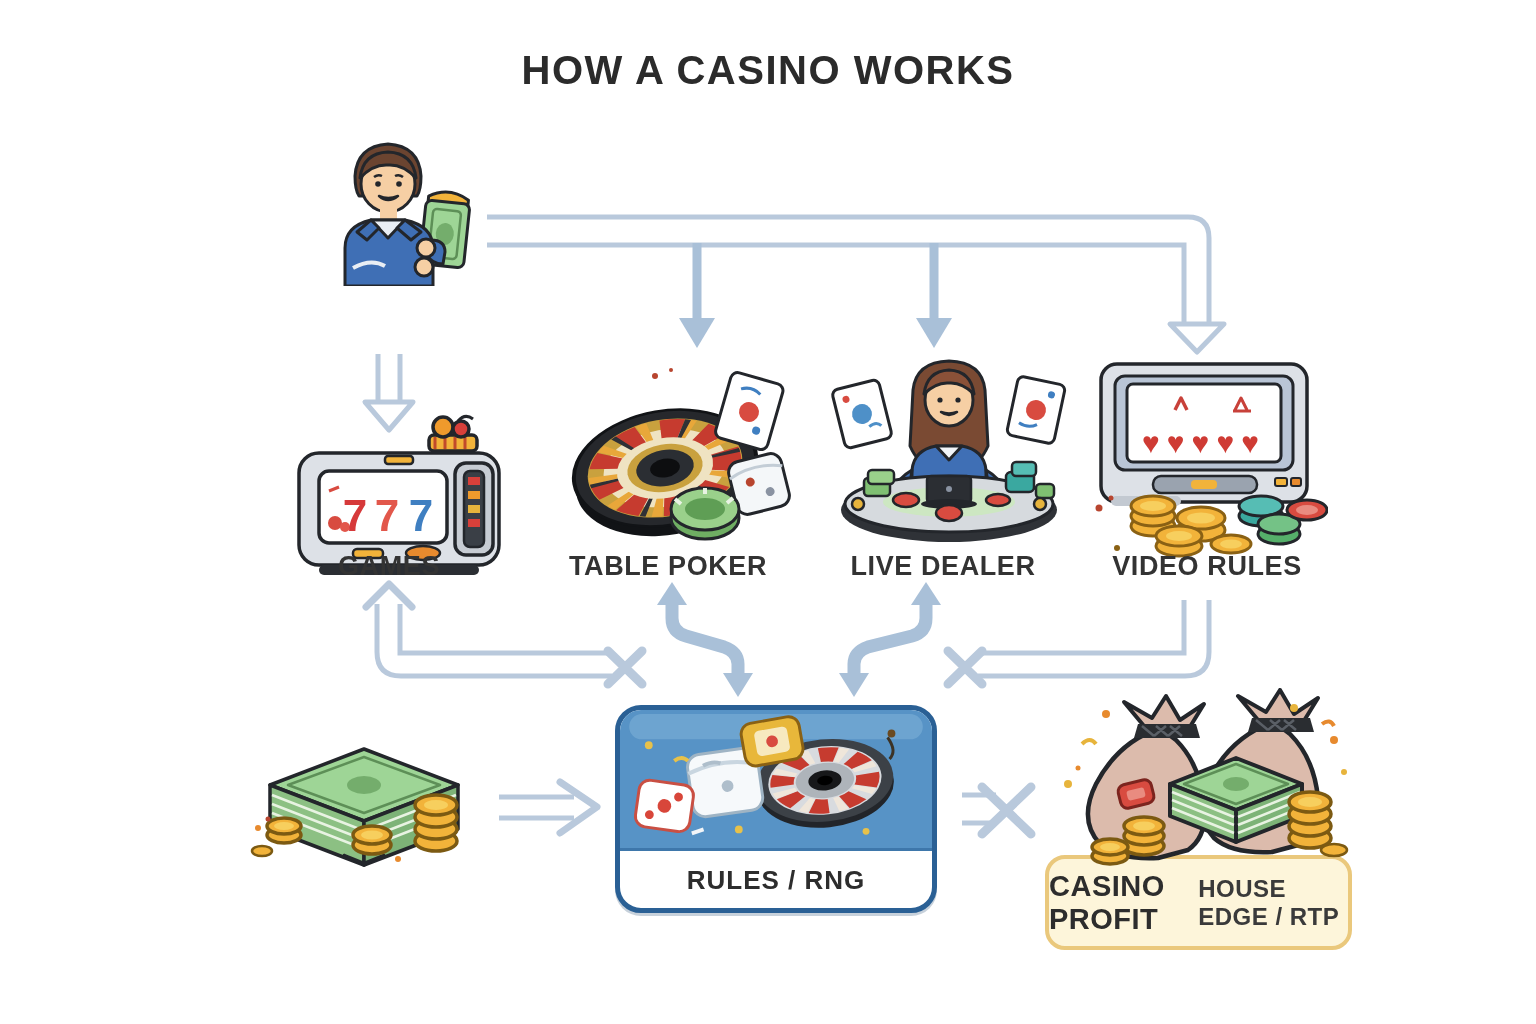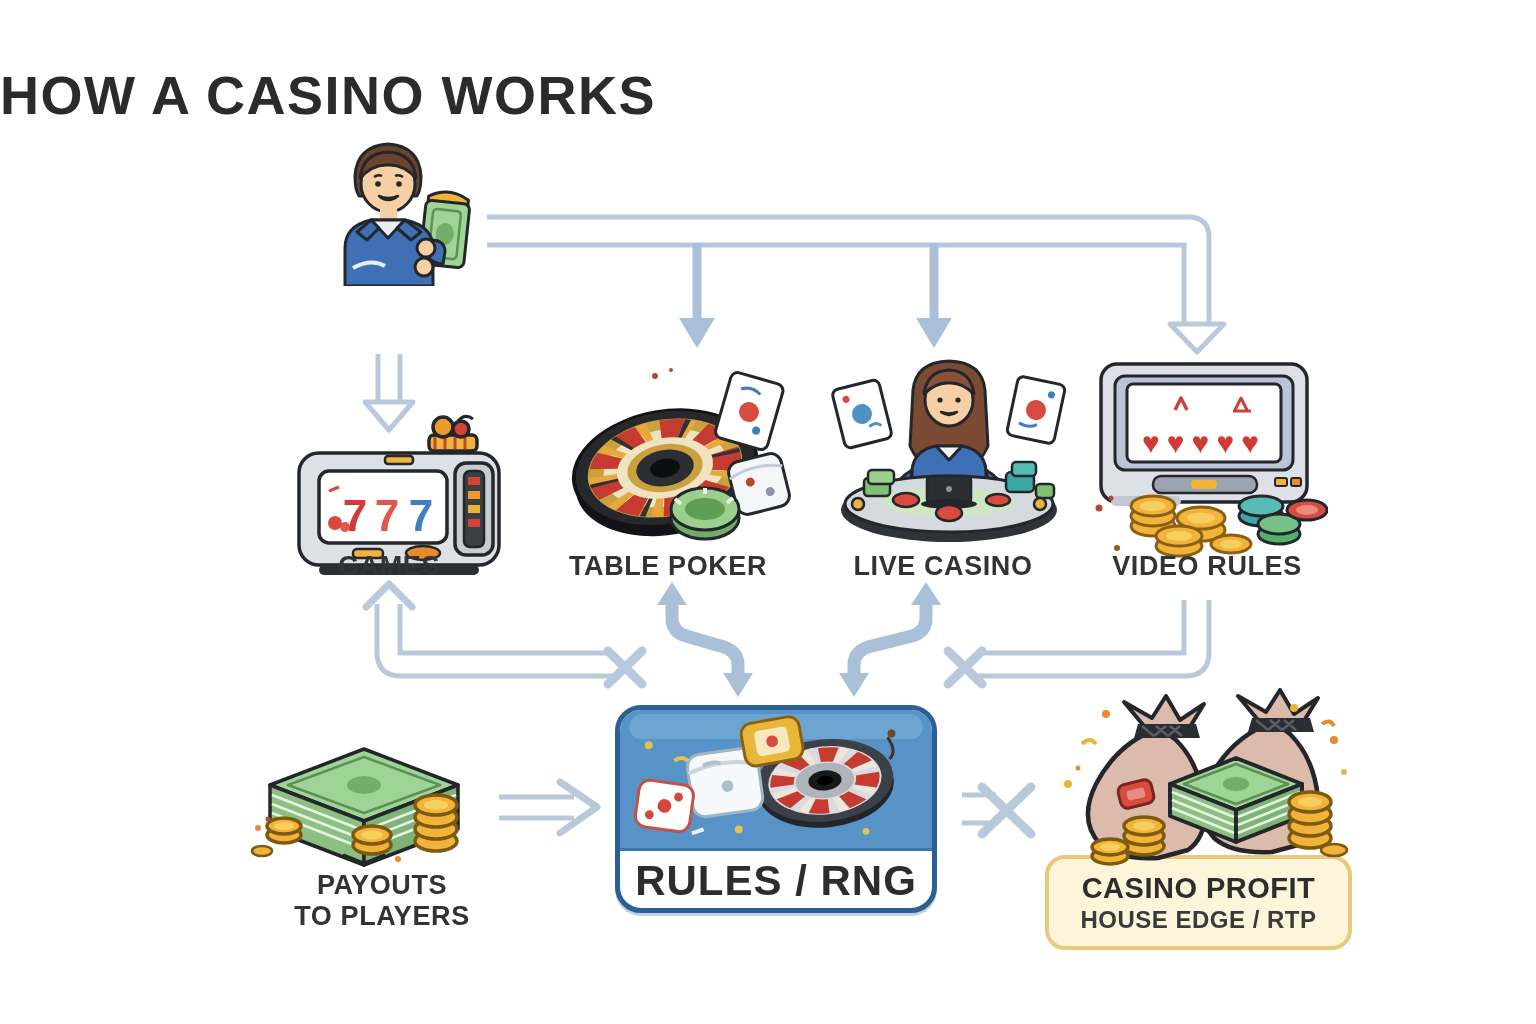--- a/index.html
+++ b/index.html
@@ -7,21 +7,21 @@
     --arrow:#b9c9dc; --arrow-filled:#a9c0d8;
     --rules-box-fill:#5793c6; --rules-box-border:#2a6095; --rules-box-text:#2d2d2d;
     --profit-box-fill:#fdf5da; --profit-box-border:#eac87c; --profit-box-text:#2d2d2d;
     --outline:#23262b; --skin:#f6cfa4; --hair-brown:#6b4430; --shirt-blue:#3f6fb5;
     --cash-green:#9ed596; --coin-gold:#f2b33a; --bag-tan:#dcbbac; --machine-gray:#dde1e7;
     --symbol-red:#d6393a; --symbol-blue:#3f7fc1;
   }
   *{margin:0;padding:0;box-sizing:border-box}
   body{font-family:"Liberation Sans",sans-serif;background:#e8e8e8}
   .canvas{position:relative;width:1536px;height:1024px;background:var(--background);overflow:hidden}
-  .title{position:absolute;left:0;right:0;top:64px;font-size:54px;font-weight:800;
+  .title{position:absolute;left:0;right:0;top:48px;text-align:center;font-size:40px;font-weight:800;
          letter-spacing:1.5px;color:var(--title-text)}
   .illus{position:absolute;z-index:2}
   .illus svg{display:block;width:100%;height:100%}
   .arrow-layer{position:absolute;inset:0;z-index:1}
   .node-label{position:absolute;z-index:5;font-weight:800;color:var(--label-text);
               font-size:27px;letter-spacing:.6px;text-align:center;white-space:nowrap;
               transform:translateX(-50%);line-height:31px}
   
   .hollow{fill:none;stroke:var(--arrow);stroke-width:5}
   .headfill{fill:#ffffff;stroke:var(--arrow);stroke-width:5;stroke-linejoin:round}
@@ -34,25 +34,25 @@
   .cash{fill:var(--cash-green)} .coin{fill:var(--coin-gold)} .bag{fill:var(--bag-tan)}
   .mach{fill:var(--machine-gray)}
   .ol{stroke:var(--outline)}
   
   .rules-box{position:absolute;left:615px;top:705px;width:322px;height:208px;z-index:2;
              background:#ffffff;border:5px solid var(--rules-box-border);border-radius:26px;overflow:hidden;
              box-shadow:0 3px 0 rgba(30,70,110,.25)}
   .rules-art{height:141px;background:var(--rules-box-fill);border-bottom:3px solid rgba(42,96,149,.55);position:relative;overflow:hidden}
   .rules-art svg{display:block;width:100%;height:100%}
   .rules-label{height:59px;display:flex;align-items:center;justify-content:center;
-               font-size:42px;font-weight:800;letter-spacing:1px;color:var(--rules-box-text)}
+               font-size:26px;font-weight:800;letter-spacing:1px;color:var(--rules-box-text)}
   
   .profit-box{position:absolute;left:1045px;top:855px;width:307px;height:95px;z-index:2;
               background:var(--profit-box-fill);border:4px solid var(--profit-box-border);border-radius:20px;
-              display:flex;flex-direction:column;align-items:center;justify-content:center;gap:1px}
+              display:flex;flex-direction:row;align-items:center;justify-content:center;gap:1px}
   .profit-title{font-size:29px;font-weight:800;letter-spacing:.5px;color:var(--profit-box-text)}
   .profit-sub{font-size:24px;font-weight:600;letter-spacing:.5px;color:#3a3a3a}
   .svgtext{font-family:"Liberation Sans",sans-serif;font-weight:800}
 </style>
 </head>
 <body>
 
 <div class="canvas">
 
   <div class="title">HOW A CASINO WORKS</div>
@@ -444,20 +444,16 @@
         <circle cx="286" cy="52" r="4" fill="#e78a2e" stroke="none"></circle>
         <circle cx="296" cy="84" r="3" fill="#e7b43c" stroke="none"></circle>
         <path d="M34 56 q8 -8 14 0" stroke="#e7b43c" stroke-width="4" fill="none"></path>
         <path d="M274 36 q8 -6 12 2" stroke="#e78a2e" stroke-width="4" fill="none"></path>
       </g>
     </svg>
   </div>
 
   <div class="node-label" style="left:389px;top:551px">GAMES</div>
   <div class="node-label" style="left:668px;top:551px">TABLE POKER</div>
-  <div class="node-label" style="left:943px;top:551px">LIVE CASINO</div>
+  <div class="node-label" style="left:943px;top:551px">LIVE DEALER</div>
   <div class="node-label" style="left:1207px;top:551px">VIDEO RULES</div>
-  <div class="node-label" style="left:382px;top:870px">
-    <div>PAYOUTS</div>
-    <div>TO PLAYERS</div>
-  </div>
 
 </div>
 
 </body></html>

